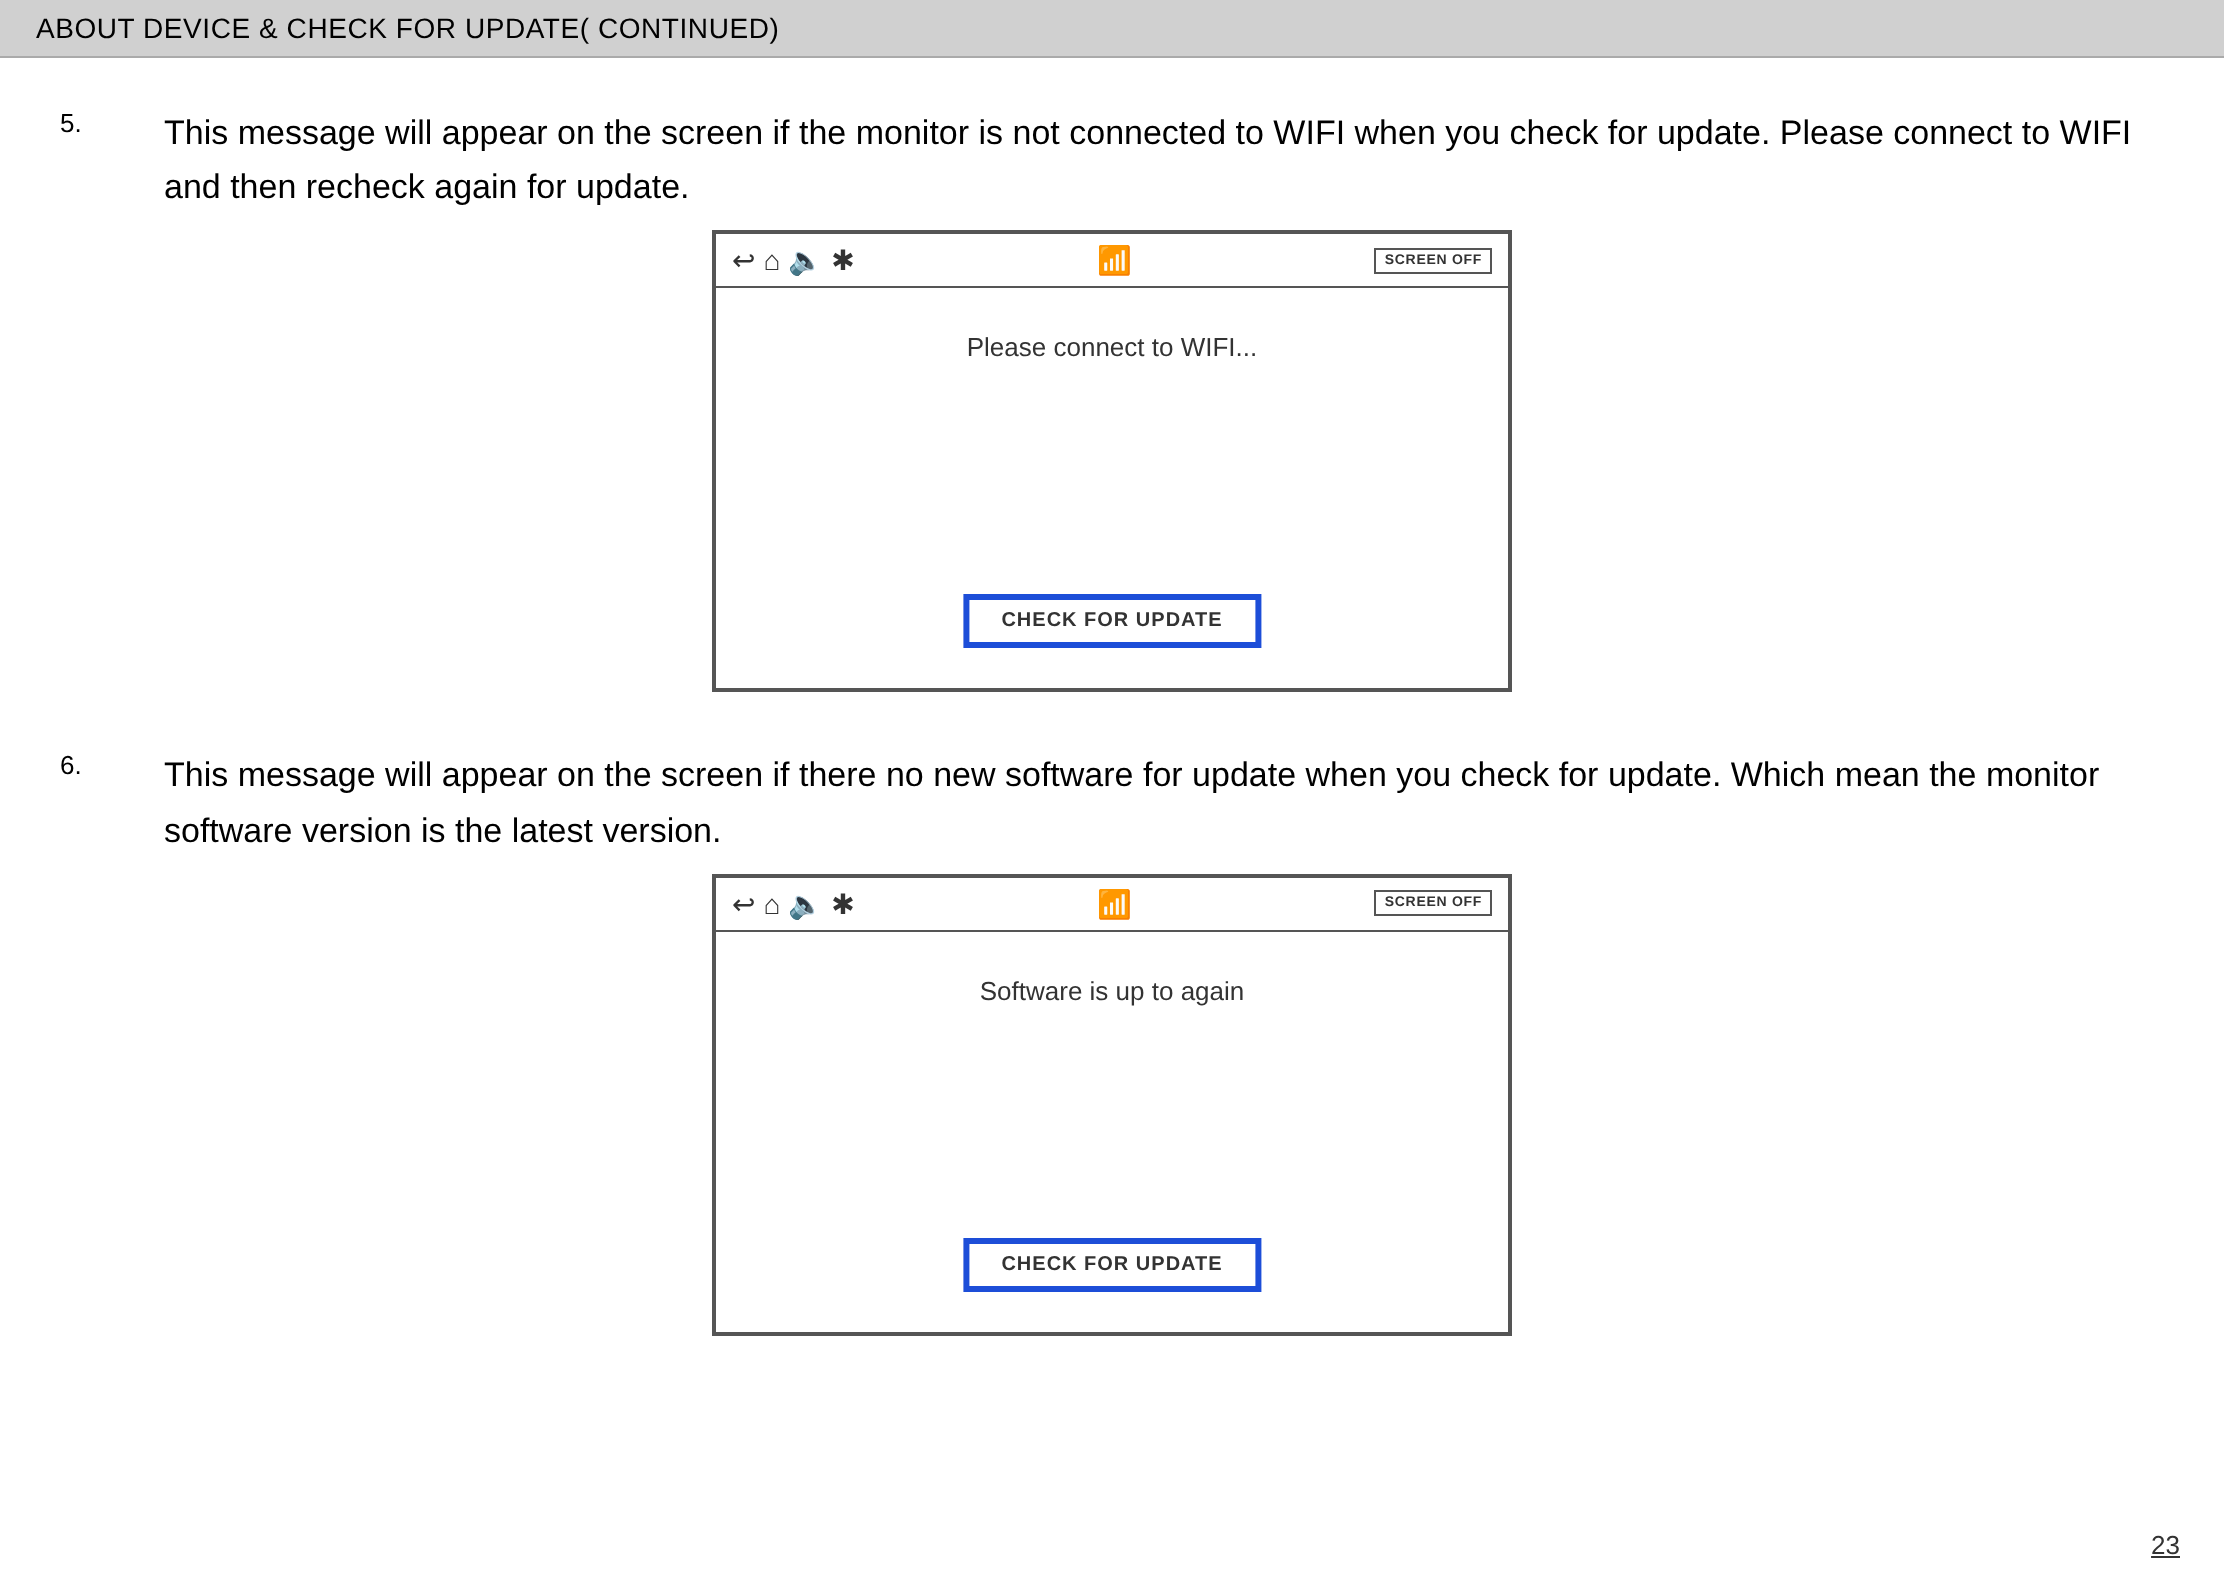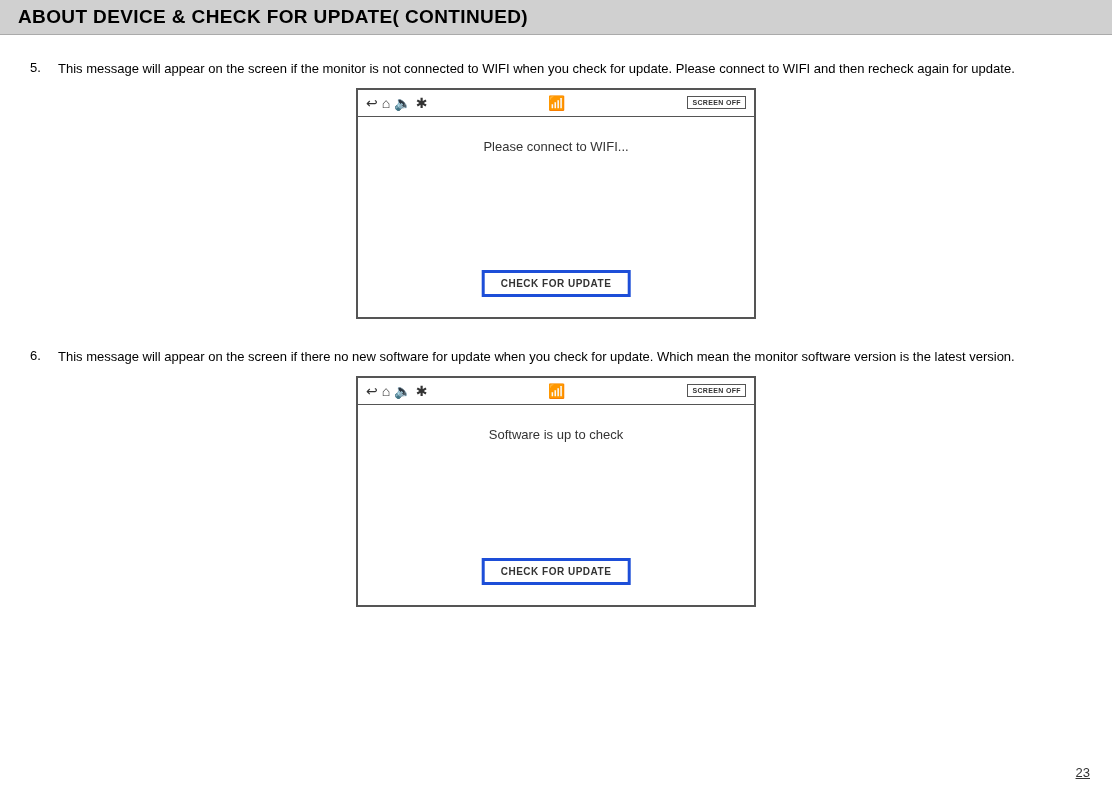--- a/index.html
+++ b/index.html
@@ -13,22 +13,22 @@
       padding: 0;
     }
 
     
     .page-header {
       background: #d0d0d0;
       padding: 6px 18px;
       border-bottom: 1px solid #aaa;
     }
     .page-header h1 {
-      font-size: 19px;
-      font-weight: bold;
+      font-size: 14px;
+      font-weight: normal;
       letter-spacing: 0.02em;
     }
 
     
     .page-content {
       padding: 24px 30px 30px 30px;
     }
 
     
     .step-item {
@@ -135,22 +135,23 @@
       display: flex;
       gap: 0;
       margin-bottom: 8px;
     }
     .step-num-col {
       min-width: 28px;
       font-size: 13px;
       padding-top: 1px;
     }
     .step-text-col {
-      font-size: 13px;
+      font-size: 17px;
       line-height: 1.6;
+      margin-left: 24px;
     }
   </style>
 </head>
 <body>
 
 <div class="page-header">
   <h1>ABOUT DEVICE &amp; CHECK FOR UPDATE( CONTINUED)</h1>
 </div>
 
 <div class="page-content">
@@ -203,21 +204,21 @@
             <span class="monitor-icon">↩</span>
             <span class="monitor-icon">⌂</span>
             <span class="monitor-icon">🔈</span>
             <span class="monitor-icon">✱</span>
           </div>
           <span class="wifi-icon">📶</span>
           <span class="screen-off-badge">SCREEN  OFF</span>
         </div>
 
         <div class="monitor-body">
-          <p class="monitor-message">Software is up to check</p>
+          <p class="monitor-message">Software is up to again</p>
           <button class="check-update-btn">CHECK FOR UPDATE</button>
         </div>
       </div>
     </div>
   </div>
 
 </div>
 
 <div class="page-number">23</div>
 

